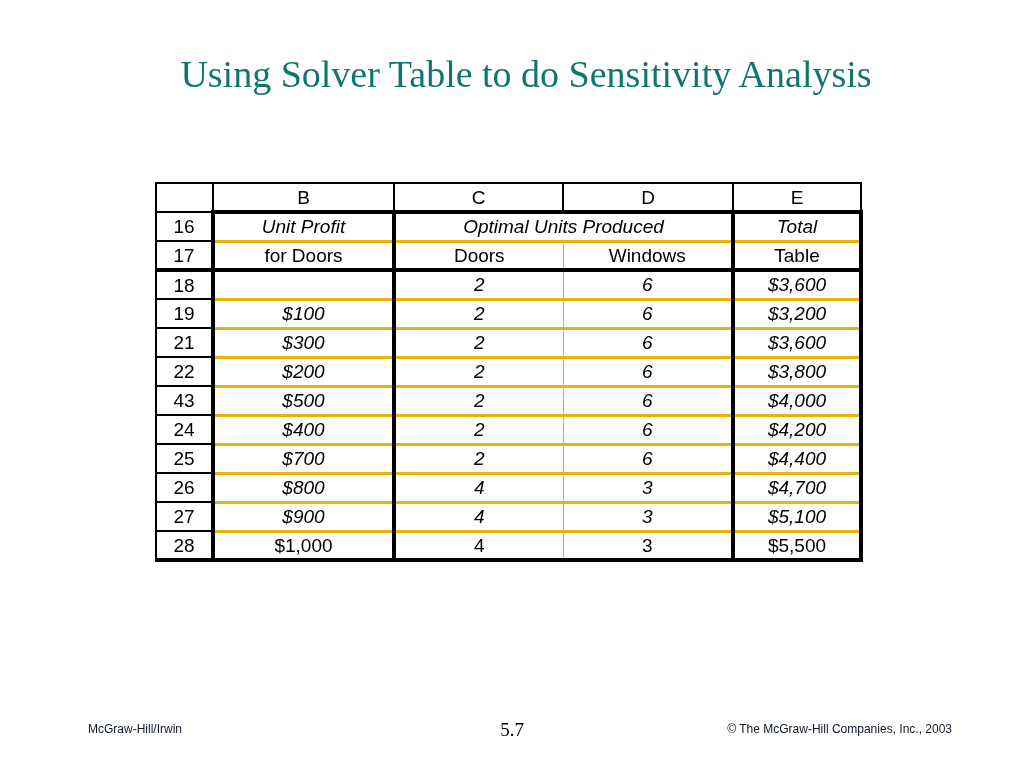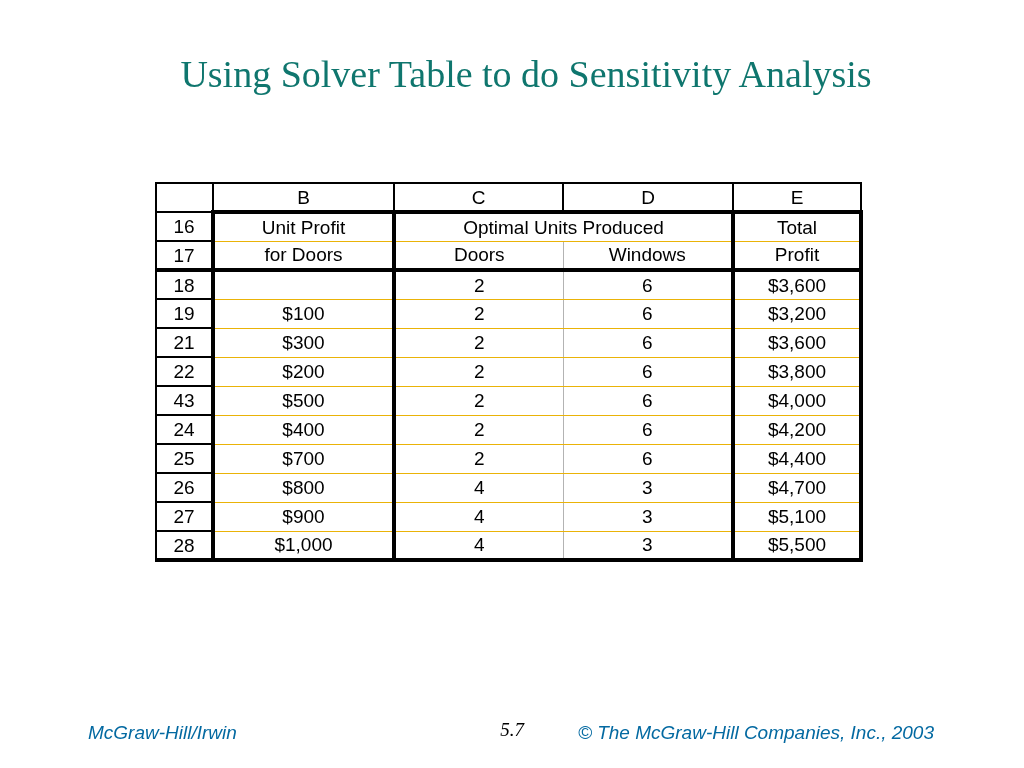--- a/index.html
+++ b/index.html
@@ -56,45 +56,43 @@
   .rh {
     border-left: 2px solid #000000;
     border-right: 4px solid #000000;
     border-bottom: 2px solid #000000;
   }
   
   .bB { border-left: 4px solid #000000; border-right: 4px solid #000000; }
   .bE { border-left: 4px solid #000000; border-right: 4px solid #000000; }
   
   .bC { border-right: 1px solid #b3b3b3; }
-  .gb { border-bottom: 1px solid #eab308; }
+  .gb { border-bottom: 3px solid #eab308; font-style: italic; }
   
   .top4 { border-top: 4px solid #000000; }
   .bot4 { border-bottom: 4px solid #000000; }
   .muted { color: #a6a6a6; }
   .footer-left, .footer-right {
     position: absolute;
     top: 722px;
-    font-style: italic;
-    font-size: 19px;
-    color: #0369a1;
+    font-size: 12px;
+    color: #0f172a;
     white-space: nowrap;
   }
   .footer-left { left: 88px; }
-  .footer-right { right: 90px; text-align: center; }
+  .footer-right { right: 72px; text-align: center; }
   .footer-center {
     position: absolute;
     top: 719px;
     left: 0;
     width: 100%;
     text-align: center;
     font-family: "Liberation Serif", serif;
     font-size: 19px;
     color: #000000;
-    font-style: italic;
   }
 </style>
 </head>
 <body>
 
 <div class="slide">
 
   <h1 class="title">Using Solver Table to do Sensitivity Analysis</h1>
 
   <div class="sheet-wrap">
@@ -118,21 +116,21 @@
             <td class="rh">16</td>
             <td class="bB top4 gb">Unit Profit</td>
             <td class="top4 gb" colspan="2">Optimal Units Produced</td>
             <td class="bE top4 gb">Total</td>
           </tr>
           <tr>
             <td class="rh bot4">17</td>
             <td class="bB bot4">for Doors</td>
             <td class="bC bot4">Doors</td>
             <td class="bot4">Windows</td>
-            <td class="bE bot4">Profit</td>
+            <td class="bE bot4">Table</td>
           </tr>
           <tr>
             <td class="rh">18</td>
             <td class="bB gb muted"></td>
             <td class="bC gb muted">2</td>
             <td class="gb muted">6</td>
             <td class="bE gb muted">$3,600</td>
           </tr>
           <tr>
             <td class="rh">19</td>

